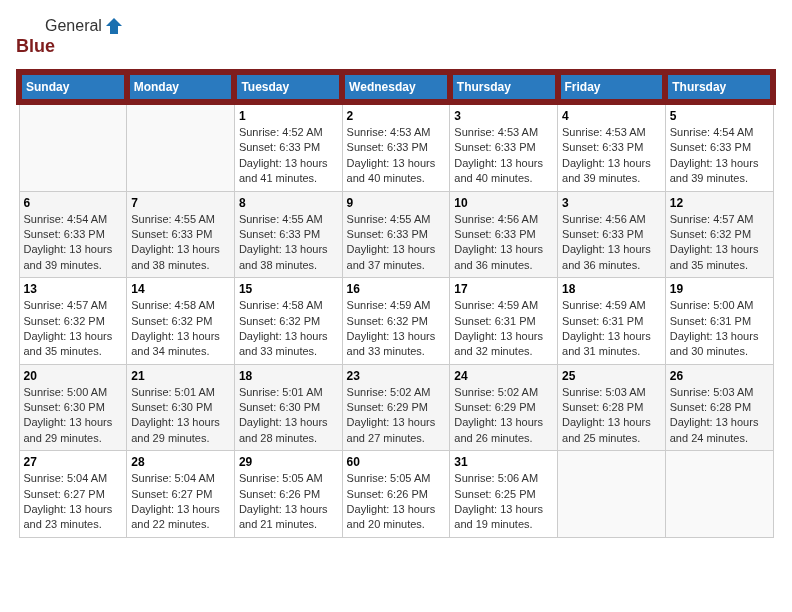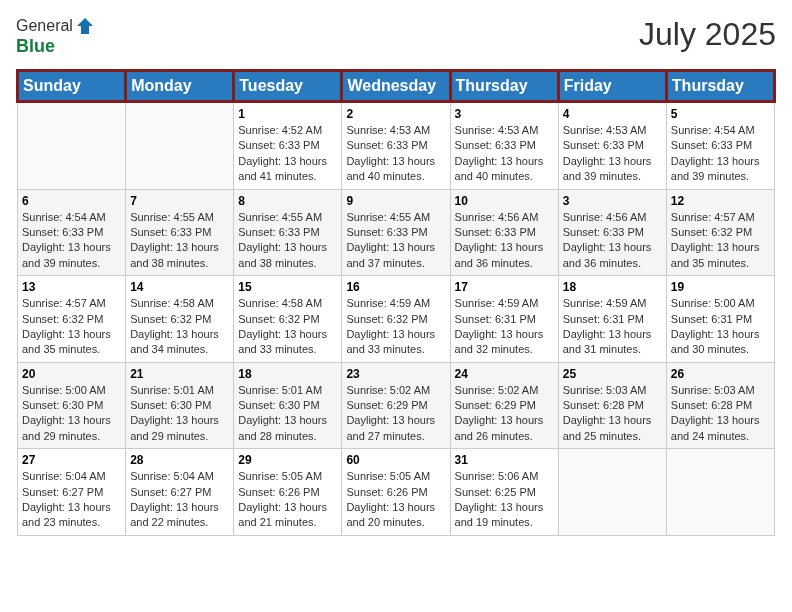--- a/index.html
+++ b/index.html
@@ -13,21 +13,21 @@
     .header {
       display: flex;
       align-items: flex-start;
       justify-content: space-between;
       margin-bottom: 12px;
     }
     .logo {
       display: flex;
       align-items: center;
     }
-    .logo-general { color: #333; }
+    .logo-general { color: #333; margin-left: 29px; }
     .logo-blue { color: #1a6faf; }
     .logo-icon {
       width: 20px;
       height: 20px;
       margin-left: 2px;
     }
     .title-block {
       text-align: right;
     }
     .month-year {
@@ -42,23 +42,23 @@
     table {
       width: 100%;
       border-collapse: collapse;
       font-size: 11px;
     }
     thead tr th {
       background-color: #2a7abf;
       color: #fff;
       padding: 5px 4px;
       text-align: left;
-      font-size: 16px;
+      font-size: 12px;
       font-weight: bold;
-      border: 3px solid #7f1d1d;
+      border: 6px solid #7f1d1d;
     }
     tbody tr td {
       border: 1px solid #ccc;
       padding: 4px 4px;
       vertical-align: top;
       width: 107px;
       min-height: 70px;
       background: #fff;
     }
     tbody tr:nth-child(even) td {
@@ -87,25 +87,24 @@
 
 <div class="header">
   <div class="logo">
     <div>
       <div style="display:flex;align-items:center;">
         <span class="logo-general">General</span>
         <svg class="logo-icon" viewBox="0 0 20 20">
           <polygon points="10,2 18,10 14,10 14,18 6,18 6,10 2,10" fill="#1a6faf"></polygon>
         </svg>
       </div>
-      <span class="logo-blue" style="font-size:18px;font-weight:bold;color:#15803d;">Blue</span>
+      <span class="logo-blue" style="font-size:18px;font-weight:bold;color:#7f1d1d;">Blue</span>
     </div>
   </div>
   <div class="title-block">
-    <div class="month-year">July 2025</div>
   </div>
 </div>
 
 <table>
   <thead>
     <tr>
     <th>Sunday</th>
         <th>Monday</th>
         <th>Tuesday</th>
         <th>Wednesday</th>

